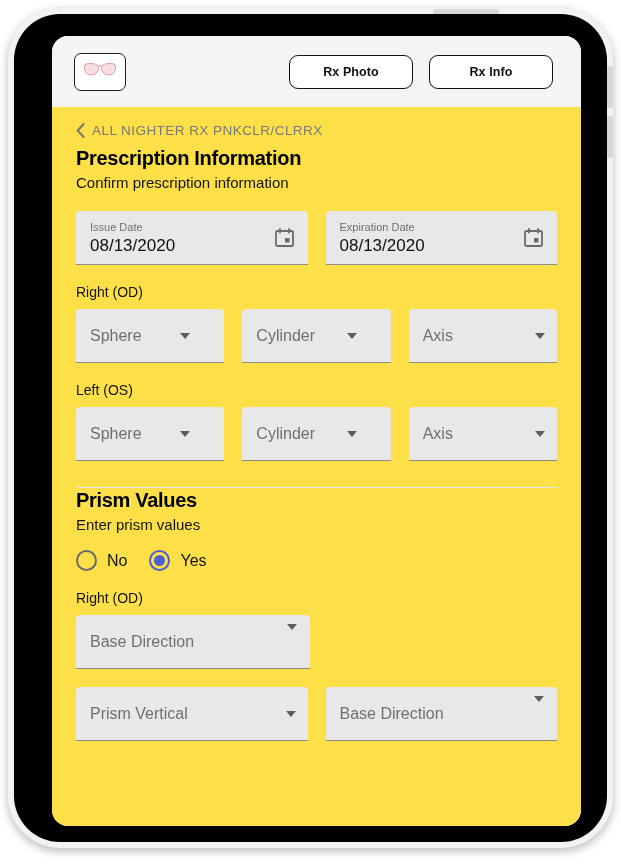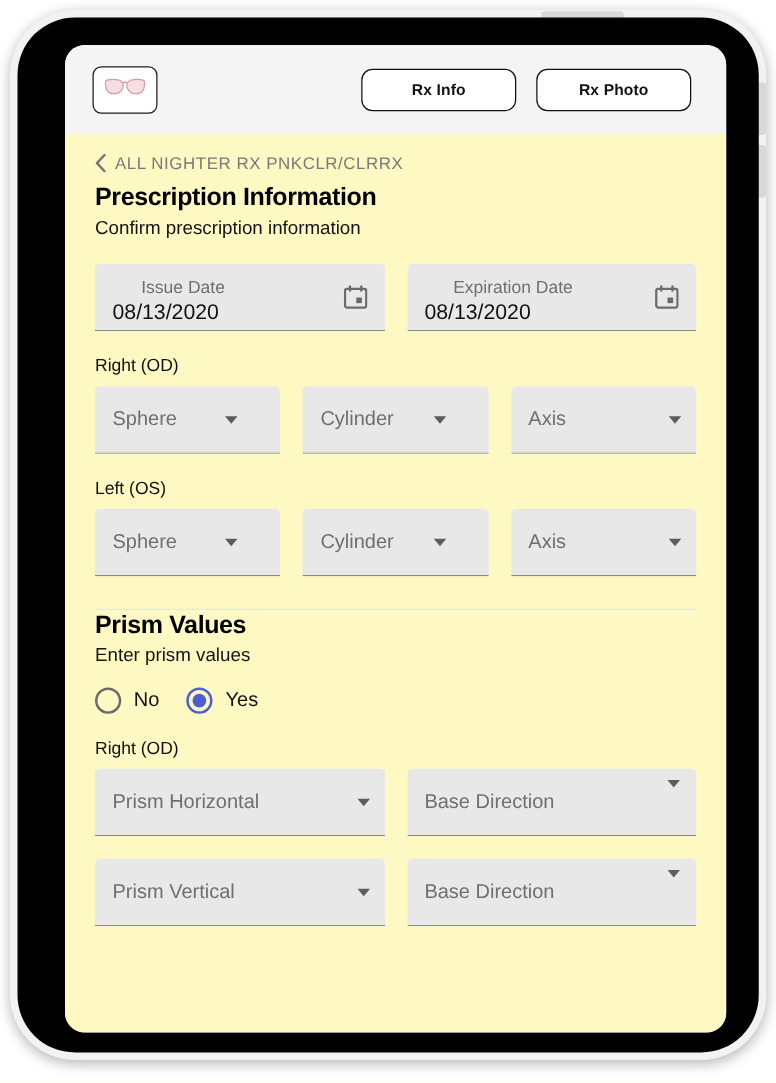--- a/index.html
+++ b/index.html
@@ -92,21 +92,21 @@
     font-size: 12.5px;
     font-weight: bold;
     color: #111111;
     letter-spacing: .1px;
     cursor: pointer;
   }
 
   
   #content {
     padding: 16px 24px 0 24px;
-    background: #fef9c3;
+    background: #fde047;
     height: 719px;
     overflow: hidden;
   }
 
   #breadcrumb {
     display: flex;
     align-items: center;
     gap: 7px;
     color: #77787b;
     font-size: 13.5px;
@@ -143,24 +143,23 @@
     border-bottom: 1.3px solid #8c8c8c;
     border-radius: 4px 4px 0 0;
     height: 54px;
   }
   .field.date-field { width: 236px; padding: 9px 12px 0 14px; }
   .field.triple     { flex: 1; display: flex; align-items: center; padding: 0 12px 0 14px; }
   .field.prism      { width: 234px; display: flex; align-items: center; padding: 0 12px 0 14px; }
 
   .field-label {
     display: block;
-    font-size: 14px;
+    font-size: 11px;
     color: #6f6f6f;
     line-height: 1.3;
-    margin-left: 23px;
   }
   .field-value {
     display: block;
     font-size: 17px;
     color: #101010;
     line-height: 1.4;
   }
   .field-placeholder {
     font-size: 16px;
     color: #6f6f6f;
@@ -235,22 +234,22 @@
           <span>
             <svg width="34" height="15" viewBox="0 0 34 15">
               <path d="M1.5 3 Q2.5 1.5 7 1.5 Q14 1.5 15.3 4.6 Q16 6.3 15 8.8 Q13.6 12.4 9.2 12.9 Q4.6 13.4 2.6 10.3 Q1.1 7.9 1.5 3 Z" fill="#f6dfe2" stroke="#dd9aa6" stroke-width="1"></path>
               <path d="M32.5 3 Q31.5 1.5 27 1.5 Q20 1.5 18.7 4.6 Q18 6.3 19 8.8 Q20.4 12.4 24.8 12.9 Q29.4 13.4 31.4 10.3 Q32.9 7.9 32.5 3 Z" fill="#f6dfe2" stroke="#dd9aa6" stroke-width="1"></path>
               <path d="M15.3 4.3 Q17 3.3 18.7 4.3" fill="none" stroke="#dd9aa6" stroke-width="1"></path>
             </svg>
           </span>
         </div>
 
         <div id="header-actions">
+          <button class="header-btn">Rx Photo</button>
           <button class="header-btn">Rx Info</button>
-          <button class="header-btn">Rx Photo</button>
         </div>
       </div>
 
       <div id="content">
 
         <div id="breadcrumb">
           <span id="breadcrumb-back-icon">
             <svg width="9" height="15" viewBox="0 0 9 15">
               <path d="M7.6 1 L1.6 7.5 L7.6 14" fill="none" stroke="#77787b" stroke-width="2" stroke-linecap="round" stroke-linejoin="round"></path>
             </svg>
@@ -336,24 +335,20 @@
               <span class="radio-dot"></span>
             </span>
             <span class="radio-label">Yes</span>
           </div>
         </div>
 
         <div class="eye-label">Right (OD)</div>
 
         <div class="field-row prism-row">
           <div class="field prism">
-            <span class="field-placeholder">Prism Horizontal</span>
-            <span class="caret right"></span>
-          </div>
-          <div class="field prism">
             <span class="field-placeholder">Base Direction</span>
             <span class="caret topright"></span>
           </div>
         </div>
 
         <div class="field-row prism-row">
           <div class="field prism">
             <span class="field-placeholder">Prism Vertical</span>
             <span class="caret right"></span>
           </div>

